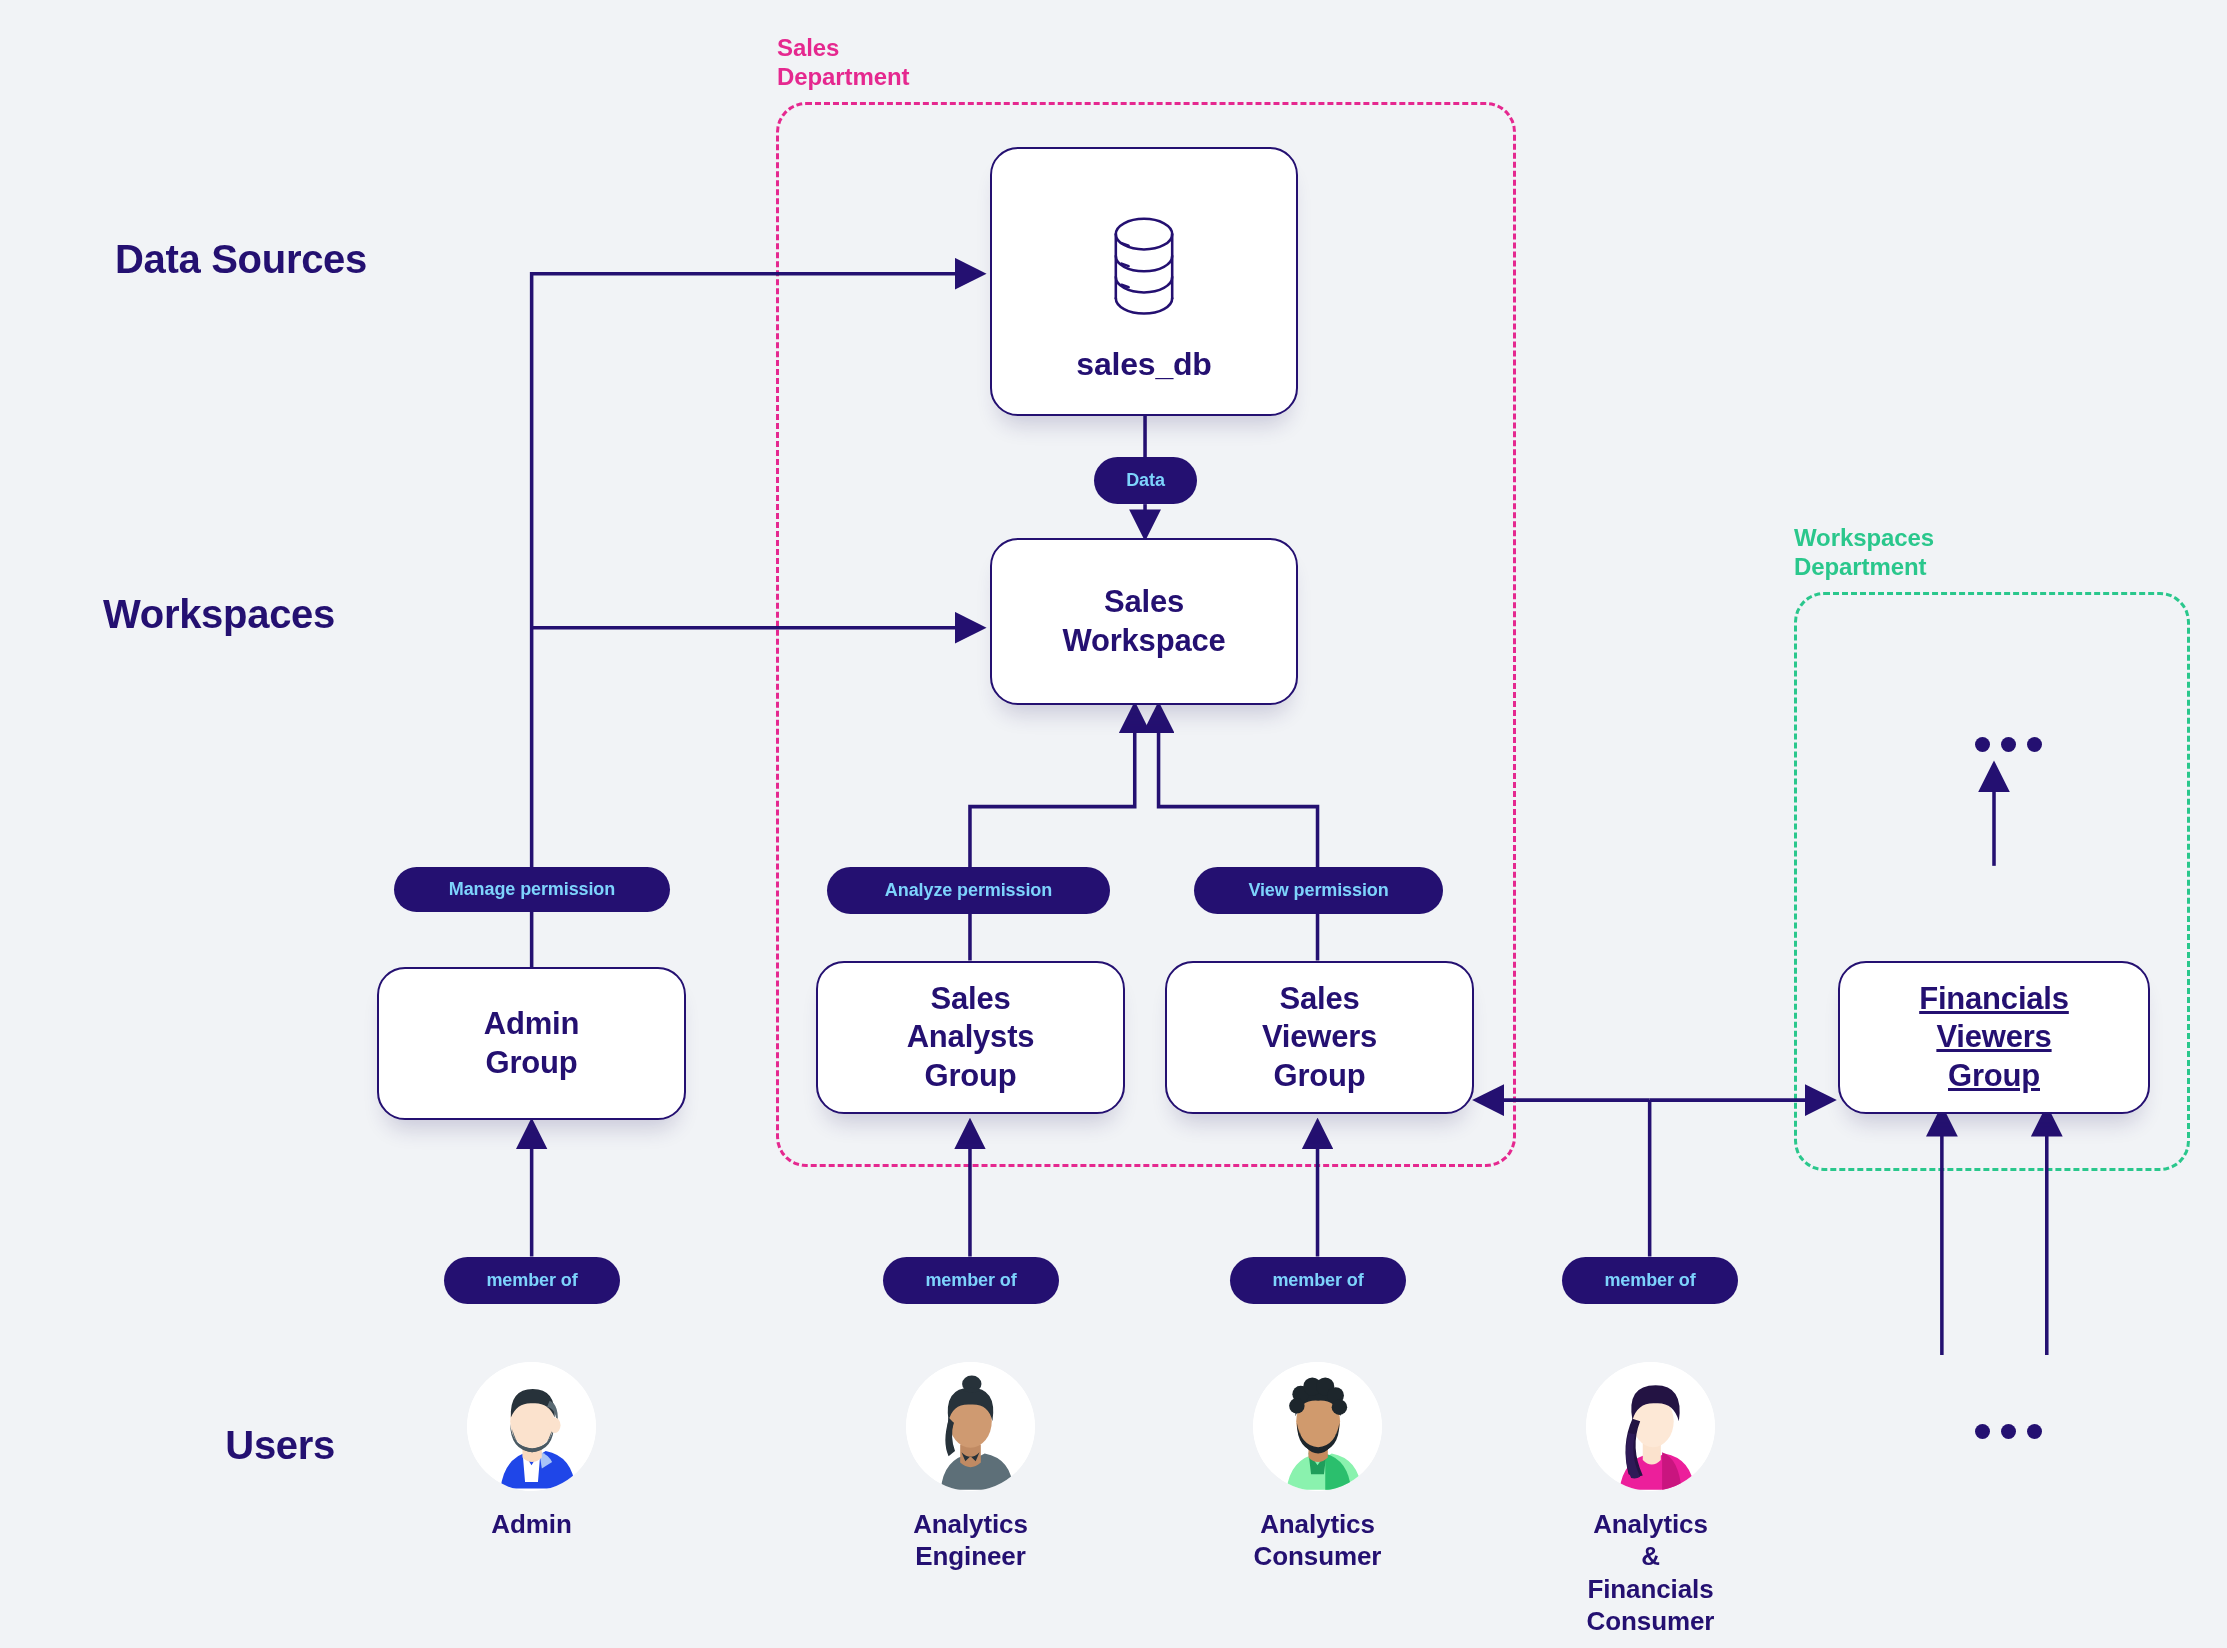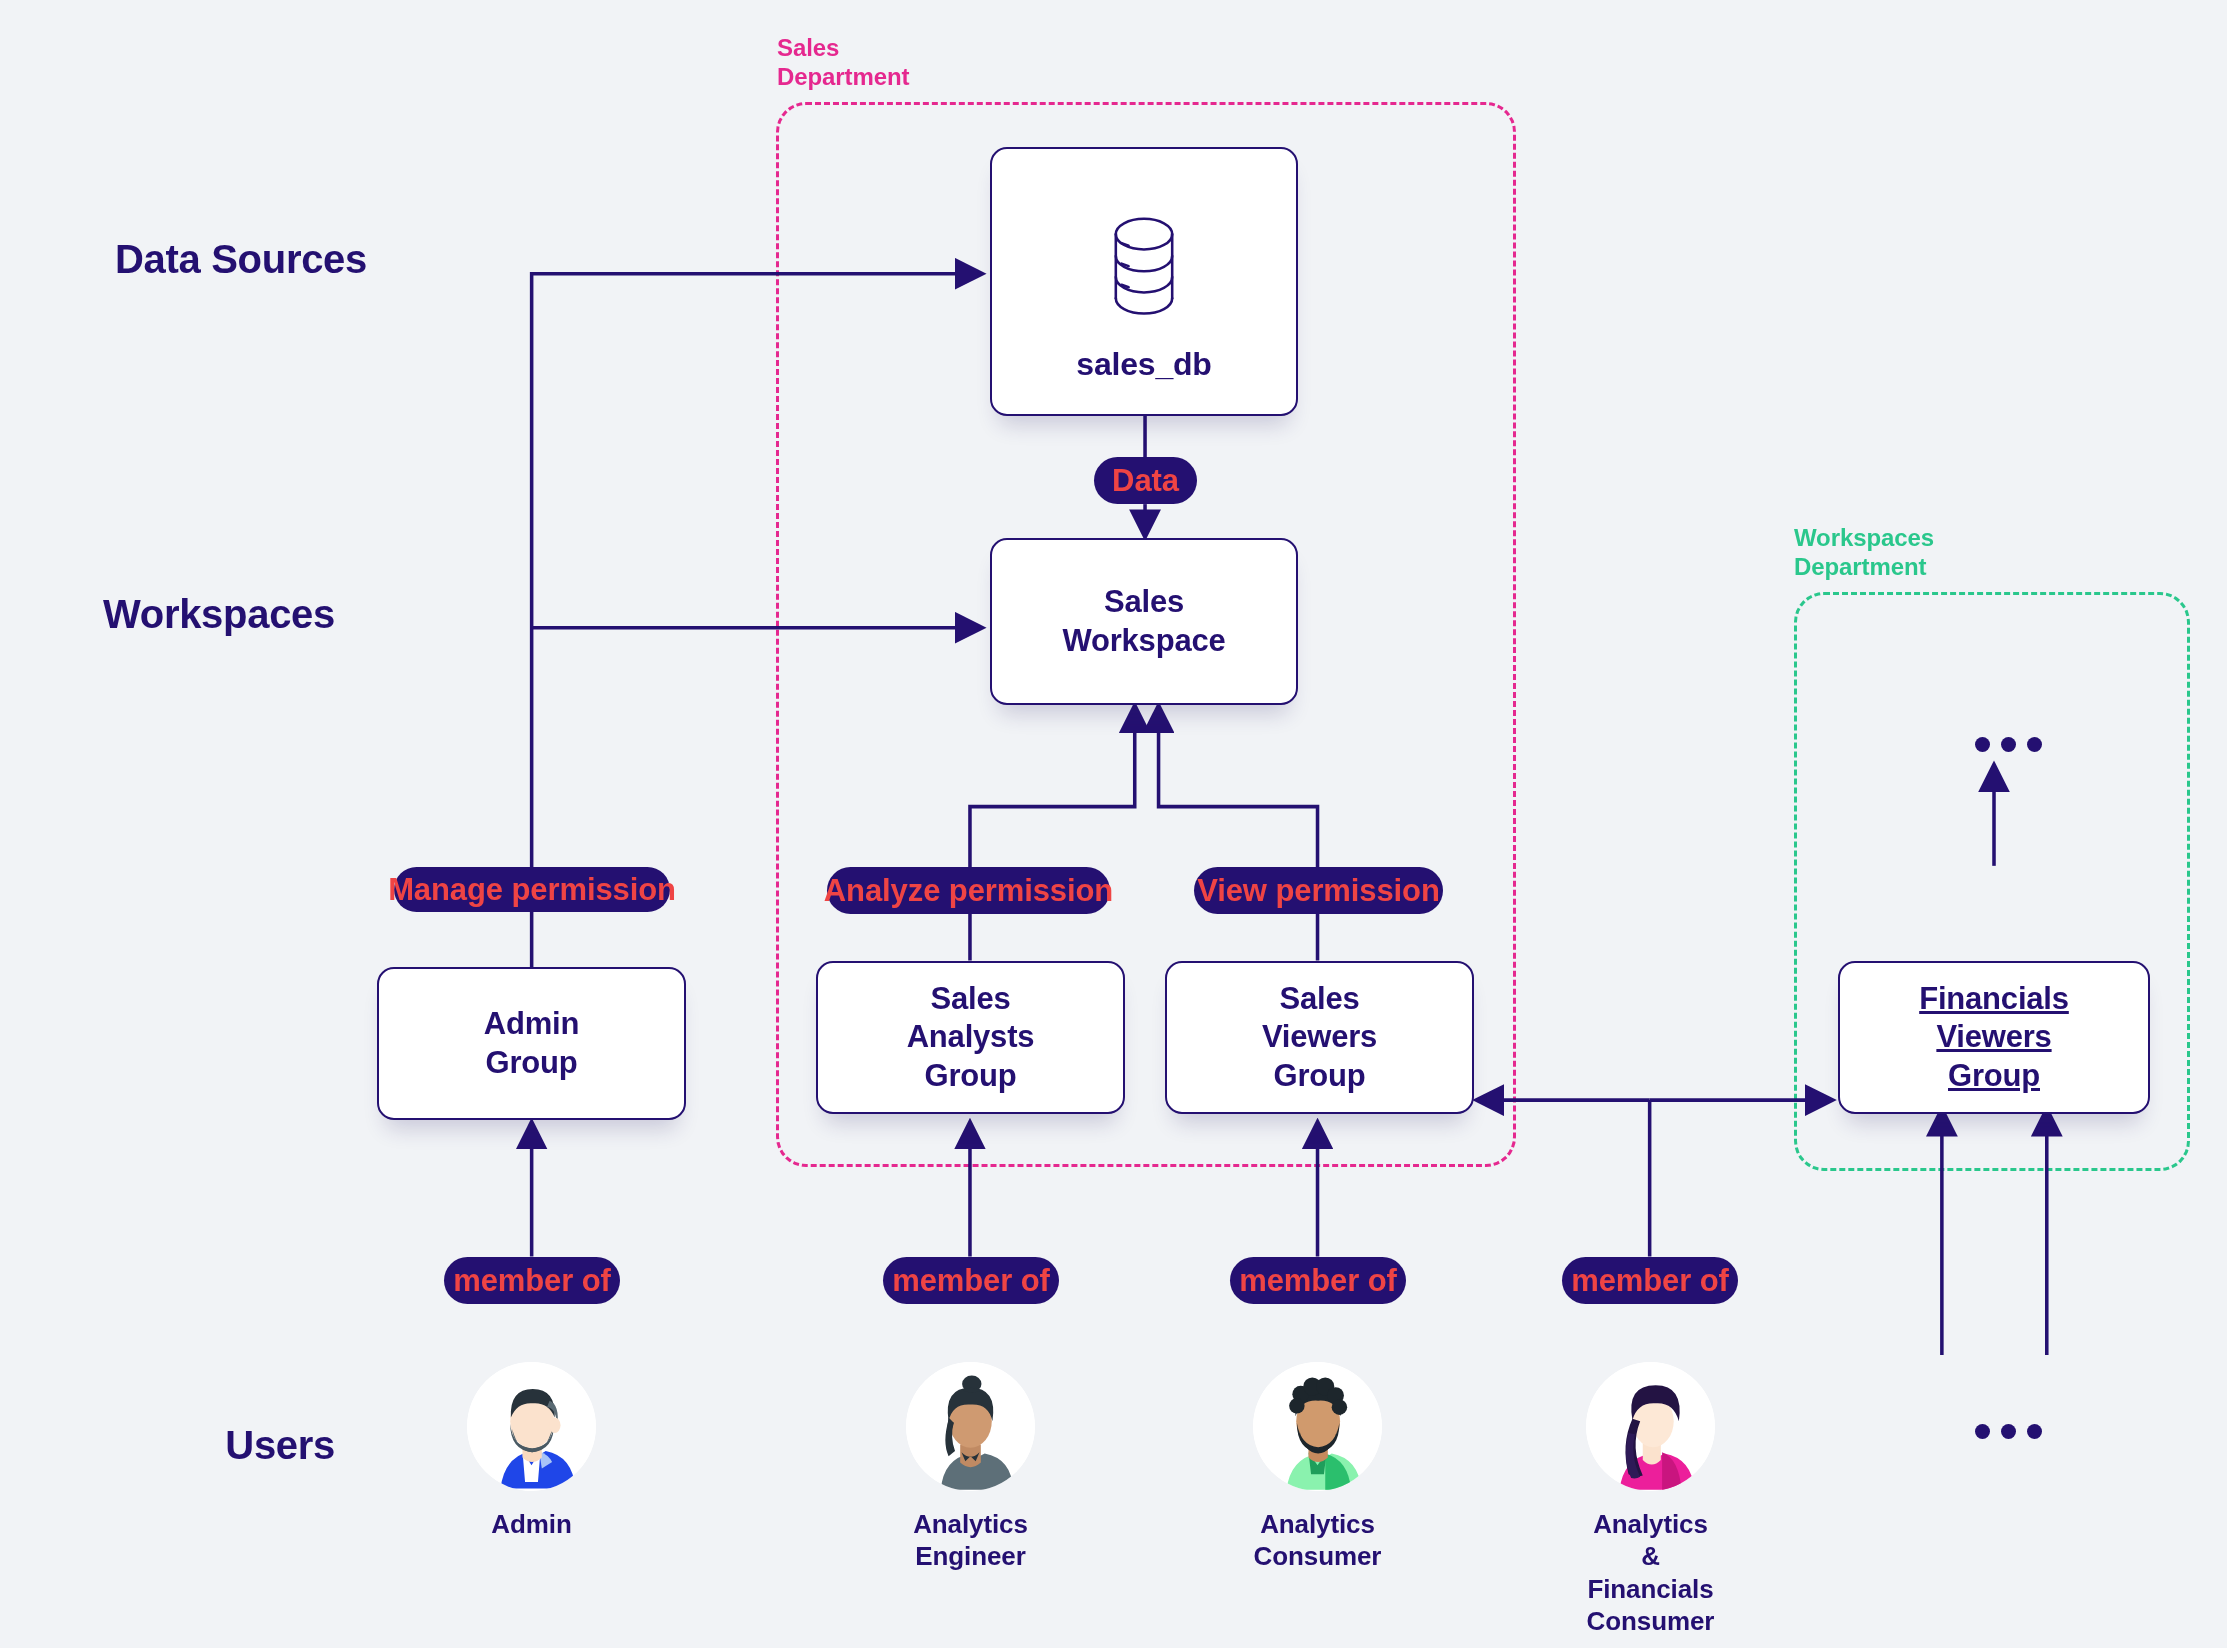--- a/index.html
+++ b/index.html
@@ -43,21 +43,21 @@
     letter-spacing:-0.1px;
   }
   .dept-label.sales{color:#e5288f;}
   .dept-label.financial{color:#2ac78c;}
 
   
   .card{
     position:absolute;
     background:#ffffff;
     border:2.6px solid #241071;
-    border-radius:17px;
+    border-radius:28px;
     box-sizing:border-box;
     display:flex;
     flex-direction:column;
     align-items:center;
     justify-content:center;
     color:#241071;
     font-size:31px;
     font-weight:600;
     line-height:1.24;
     text-align:center;
@@ -65,23 +65,23 @@
     box-shadow:0 16.7px 22px -9px rgba(40,30,100,.20);
     letter-spacing:-0.2px;
   }
   .card .db-icon{margin-bottom:11.6px;}
   .card .db-caption{font-size:32px;font-weight:700;}
 
   
   .pill{
     position:absolute;
     background:#241071;
-    color:#ef4444;
+    color:#7dd3fc;
     border-radius:643px;
-    font-size:31px;
+    font-size:18px;
     font-weight:600;
     display:flex;
     align-items:center;
     justify-content:center;
     white-space:nowrap;
     letter-spacing:-0.1px;
     box-sizing:border-box;
     padding:0 16.7px;
   }
 

